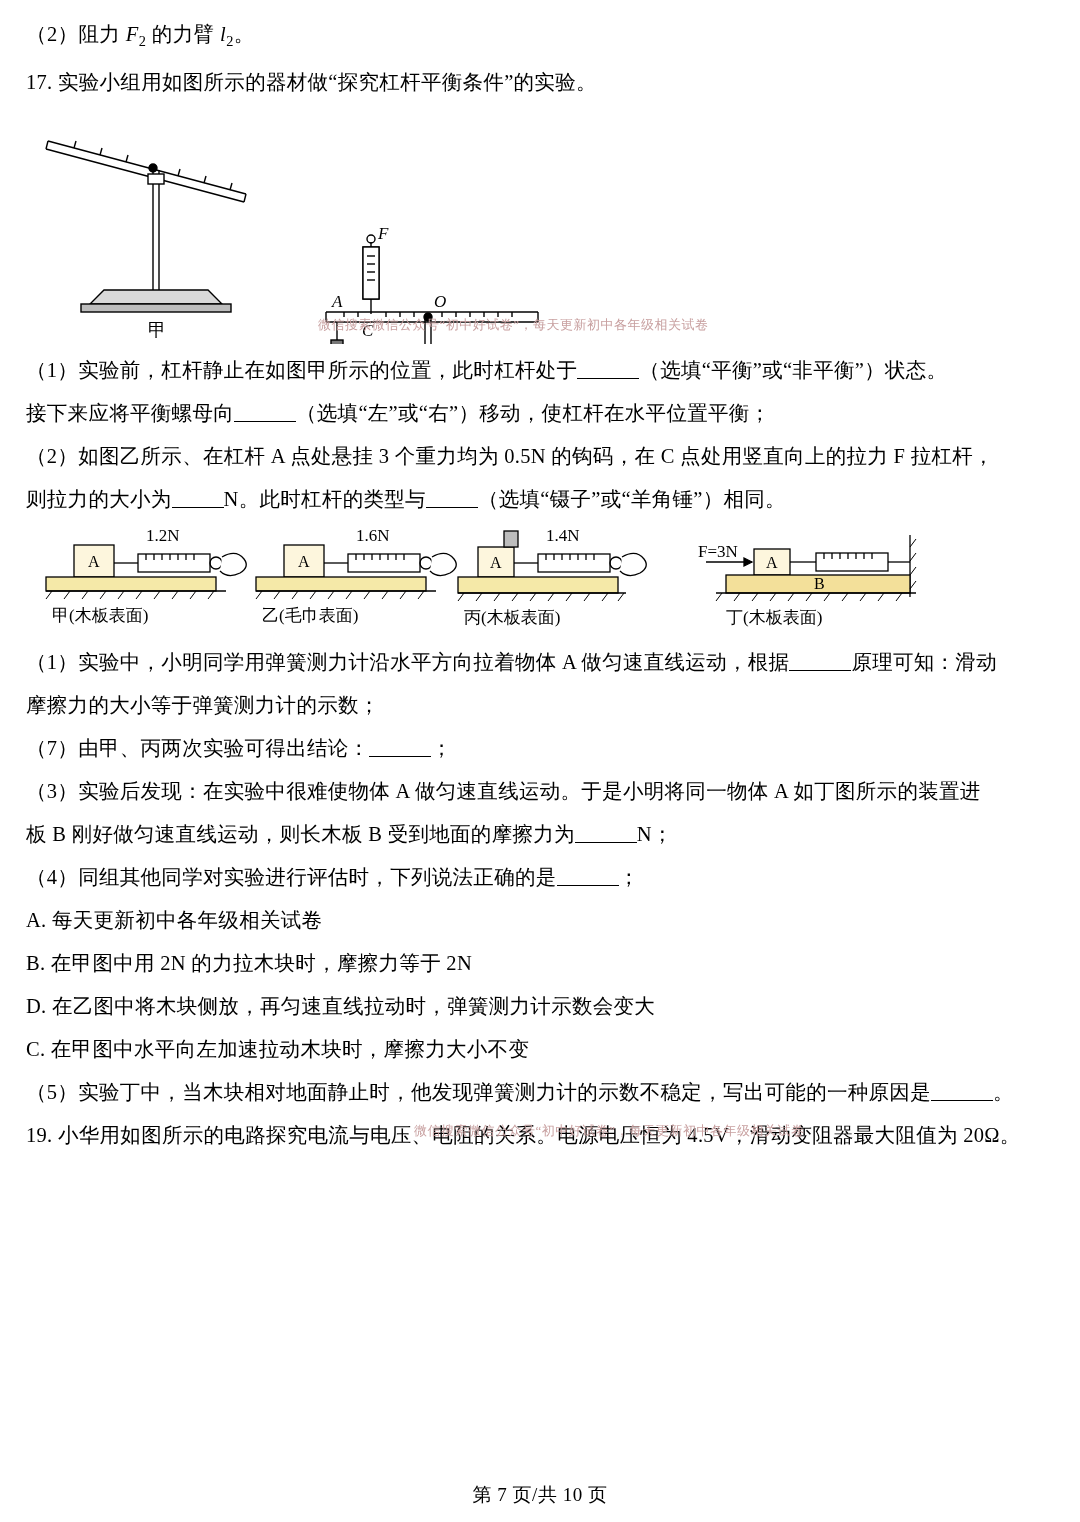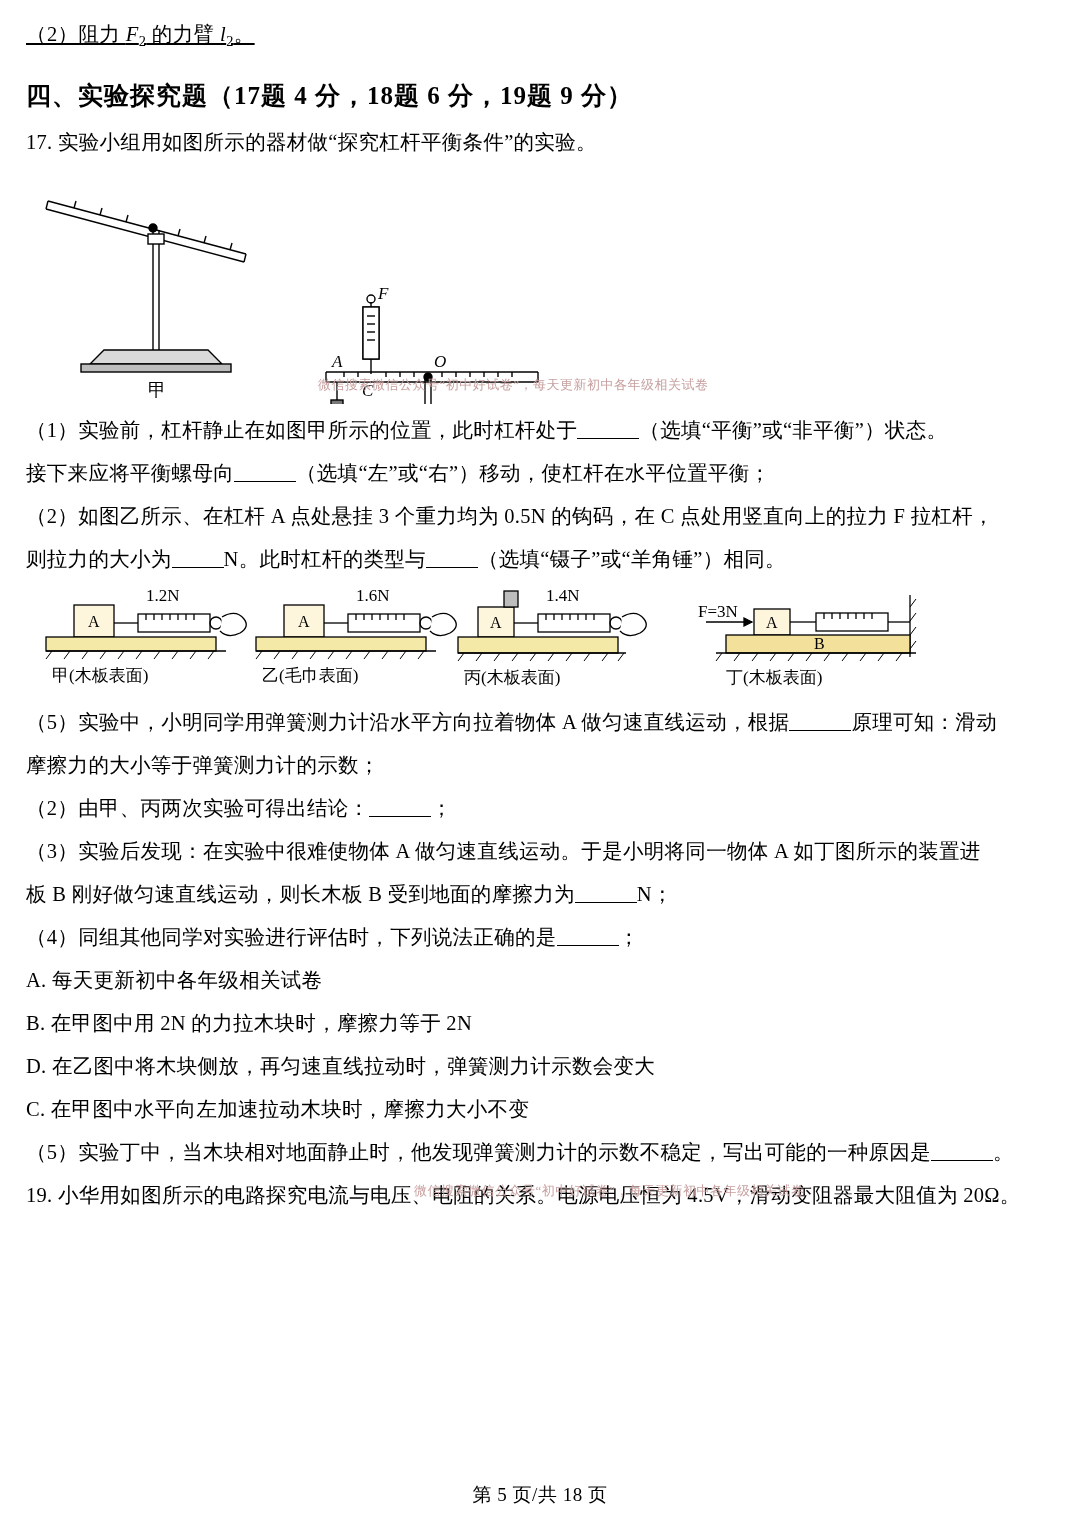--- a/index.html
+++ b/index.html
@@ -15,21 +15,20 @@
     width:1080px;
     min-height:1522px;
     box-sizing:border-box;
     padding:14px 26px 10px 26px;
     position:relative;
   }
   .line{
     font-size:20.5px;
     line-height:40px;
     letter-spacing:0.4px;
-    text-decoration:underline;
   }
   .q-line{
     font-size:20.5px;
     line-height:43px;
     letter-spacing:0.3px;
     text-align:justify;
   }
   .section-title{
     font-size:25px;
     font-weight:bold;
@@ -68,21 +67,20 @@
 </style>
 </head>
 <body>
 
 <div class="page">
 
   <div class="line">
     （2）阻力 <span class="italic">F</span><sub>2</sub> 的力臂 <span class="italic">l</span><sub>2</sub>。
   </div>
 
-  <div class="section-title">四、实验探究题（17题 4 分，18题 6 分，19题 9 分）</div>
 
   <div class="q-line">17. 实验小组用如图所示的器材做“探究杠杆平衡条件”的实验。</div>
 
   <div class="fig-wrap" style="height:245px;">
     <svg width="560" height="240" viewBox="0 0 560 240">
 
       <g stroke="#000" fill="none" stroke-width="1.4">
 
         <line x1="20" y1="45" x2="218" y2="98"></line>
         <line x1="22" y1="37" x2="220" y2="90"></line>
@@ -309,25 +307,25 @@
           <line x1="890" y1="60" x2="884" y2="68"></line>
       </g>
       <text x="740" y="47" font-size="16" font-family="'Liberation Serif',serif">A</text>
       <text x="788" y="68" font-size="16" font-family="'Liberation Serif',serif">B</text>
       <text x="672" y="36" font-size="17" font-family="'Liberation Serif',serif">F=3N</text>
       <text x="700" y="102" font-size="17" font-family="'Liberation Serif',serif">丁(木板表面)</text>
     </svg>
   </div>
 
   <div class="q-line">
-    <span>（5）实验中，小明同学用弹簧测力计沿水平方向拉着物体 A 做匀速直线运动，根据</span><span class="blank"></span><span>原理可知：滑动</span>
+    <span>（1）实验中，小明同学用弹簧测力计沿水平方向拉着物体 A 做匀速直线运动，根据</span><span class="blank"></span><span>原理可知：滑动</span>
   </div>
   <div class="q-line">摩擦力的大小等于弹簧测力计的示数；</div>
   <div class="q-line">
-    <span>（2）由甲、丙两次实验可得出结论：</span><span class="blank"></span><span>；</span>
+    <span>（7）由甲、丙两次实验可得出结论：</span><span class="blank"></span><span>；</span>
   </div>
   <div class="q-line">（3）实验后发现：在实验中很难使物体 A 做匀速直线运动。于是小明将同一物体 A 如丁图所示的装置进</div>
   <div class="q-line">
     <span>板 B 刚好做匀速直线运动，则长木板 B 受到地面的摩擦力为</span><span class="blank"></span><span>N；</span>
   </div>
   <div class="q-line">
     <span>（4）同组其他同学对实验进行评估时，下列说法正确的是</span><span class="blank"></span><span>；</span>
   </div>
   <div class="q-line">A. 每天更新初中各年级相关试卷</div>
   <div class="q-line">B. 在甲图中用 2N 的力拉木块时，摩擦力等于 2N</div>
@@ -335,14 +333,14 @@
   <div class="q-line">C. 在甲图中水平向左加速拉动木块时，摩擦力大小不变</div>
   <div class="q-line">
     <span>（5）实验丁中，当木块相对地面静止时，他发现弹簧测力计的示数不稳定，写出可能的一种原因是</span><span class="blank"></span><span>。</span>
   </div>
 
   <div class="fig-wrap">
     <div class="q-line">19. 小华用如图所示的电路探究电流与电压、电阻的关系。电源电压恒为 4.5V，滑动变阻器最大阻值为 20Ω。</div>
     <div class="watermark" style="left:388px;top:8px;">微信搜索微信公众号“初中好试卷”，每天更新初中各年级相关试卷</div>
   </div>
 
-  <div class="footer">第 5 页/共 18 页</div>
+  <div class="footer">第 7 页/共 10 页</div>
 </div>
 
 </body></html>

